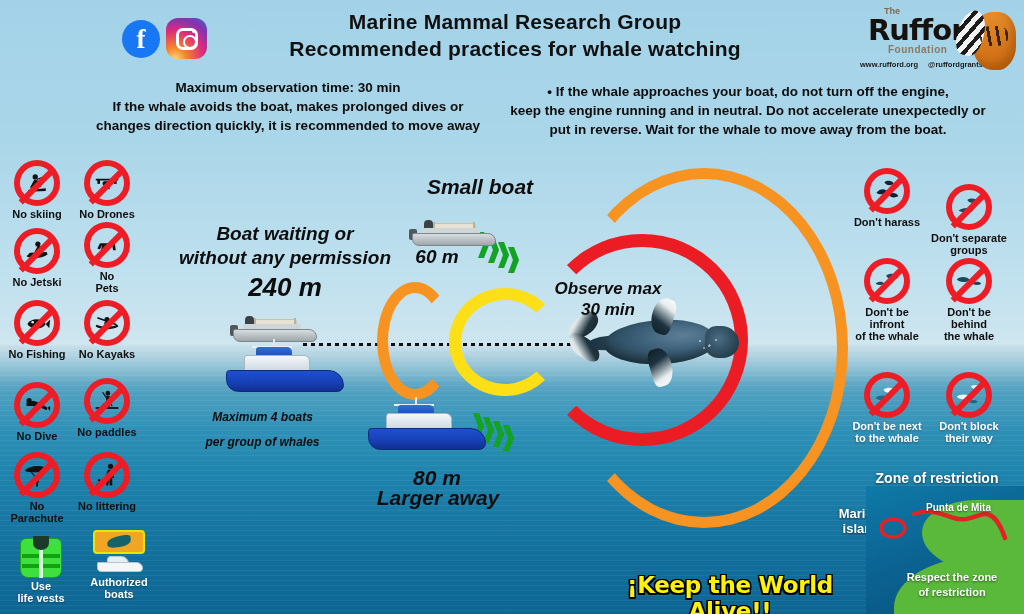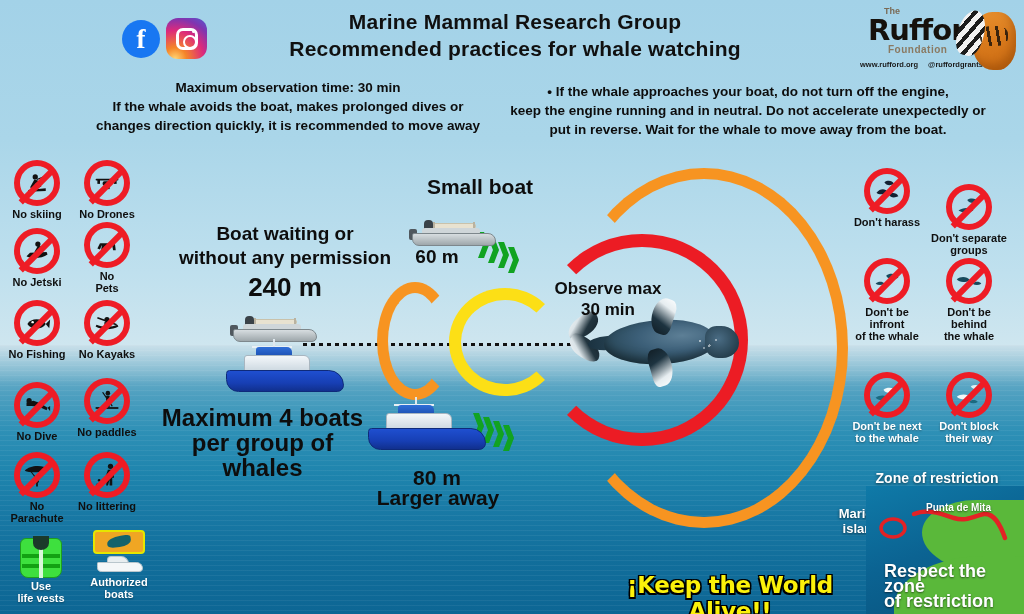--- a/index.html
+++ b/index.html
@@ -168,27 +168,27 @@
     border:2px solid #e6e600;border-radius:4px;}
   .permit .whale{position:absolute;left:16px;top:6px;width:24px;height:11px;background:#14636b;
     border-radius:60% 20% 50% 30%;transform:rotate(-8deg);}
   .permit .boat{position:absolute;left:6px;top:24px;width:46px;height:18px;}
   .permit .hull{position:absolute;left:0;bottom:0;width:46px;height:10px;background:#f4f7f8;
     border-radius:3px 14px 8px 10px;border:1px solid #b9c6cc;}
   .permit .cabin{position:absolute;left:10px;bottom:8px;width:22px;height:8px;background:#e8eef0;
     border-radius:4px 8px 0 0;border:1px solid #b9c6cc;}
 
   
-  .ctext{position:absolute;font-weight:bold;color:#0d0d0d;text-align:center;}
+  .ctext{position:absolute;font-weight:bold;color:#0d0d0d;text-align:center;font-style:italic;}
   .small-boat-lbl{left:380px;top:175px;width:200px;font-size:21px;}
   .sixty{left:405px;top:246px;width:64px;font-size:19px;}
   .waiting{left:160px;top:222px;width:250px;font-size:19px;line-height:24px;}
   .m240{left:195px;top:272px;width:180px;font-size:26px;}
   .observe{left:528px;top:278px;width:160px;font-size:17px;line-height:21px;}
-  .max4{left:160px;top:405px;width:205px;font-size:24px;line-height:25px;}
+  .max4{left:160px;top:405px;width:205px;font-size:12px;line-height:25px;}
   .eighty{left:392px;top:466px;width:90px;font-size:21px;}
   .largerboat{left:358px;top:486px;width:160px;font-size:21px;}
 
   
   .arc{position:absolute;border-style:solid;border-radius:50%;
     border-top-color:transparent;border-bottom-color:transparent;}
   .arc-orange-out{
     left:560px;top:168px;width:288px;height:360px;
     border-width:11px;border-color:#f79421;
     border-left-color:transparent;
@@ -338,21 +338,21 @@
     position:absolute;right:-18px;top:14px;width:120px;height:72px;background:#5ab83a;
     border-radius:46% 12% 30% 56%;
   }
   .map .landB{
     position:absolute;right:-20px;bottom:-28px;width:150px;height:86px;background:#5ab83a;
     border-radius:60% 20% 10% 10%;
   }
   .map svg{position:absolute;left:0;top:0;width:158px;height:128px;}
   .map .lbl{position:absolute;color:#fff;font-weight:bold;text-shadow:0 1px 2px rgba(0,0,0,.55);}
   .map .punta{left:60px;top:16px;font-size:10px;}
-  .map .respect{left:18px;top:78px;width:136px;font-size:18px;line-height:15px;text-align:left;}
+  .map .respect{left:18px;top:84px;width:136px;font-size:11px;line-height:15px;text-align:center;}
 
   .zone-of{
     position:absolute;left:852px;top:470px;width:170px;text-align:center;
     font-size:14px;font-weight:bold;color:#fff;text-shadow:0 1px 3px rgba(0,0,0,.55);
   }
   .marietas{
     position:absolute;left:822px;top:506px;width:86px;text-align:center;
     font-size:13px;font-weight:bold;color:#fff;line-height:15px;text-shadow:0 1px 3px rgba(0,0,0,.6);
   }
 

